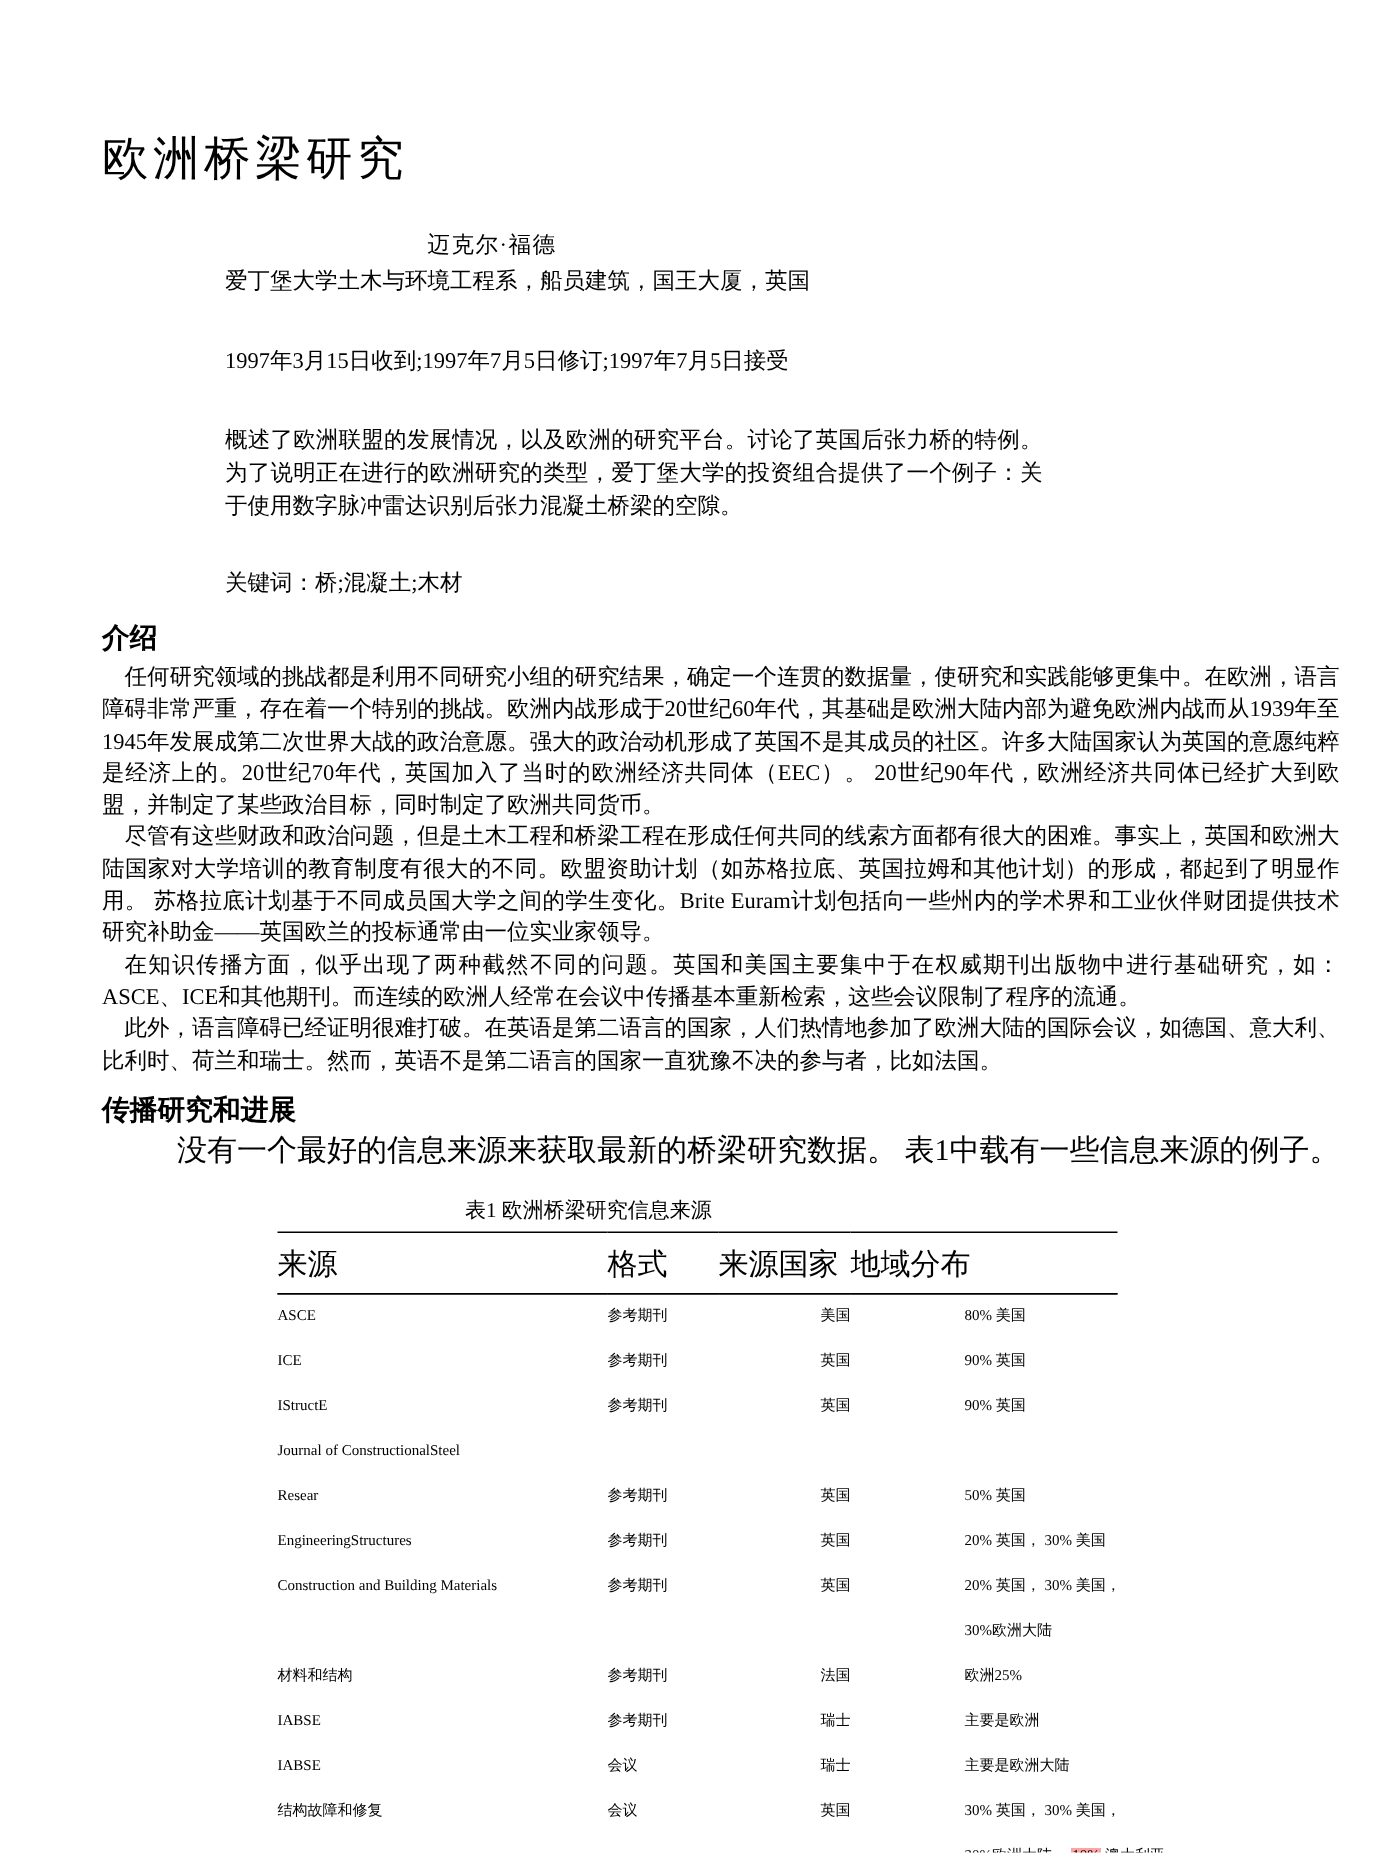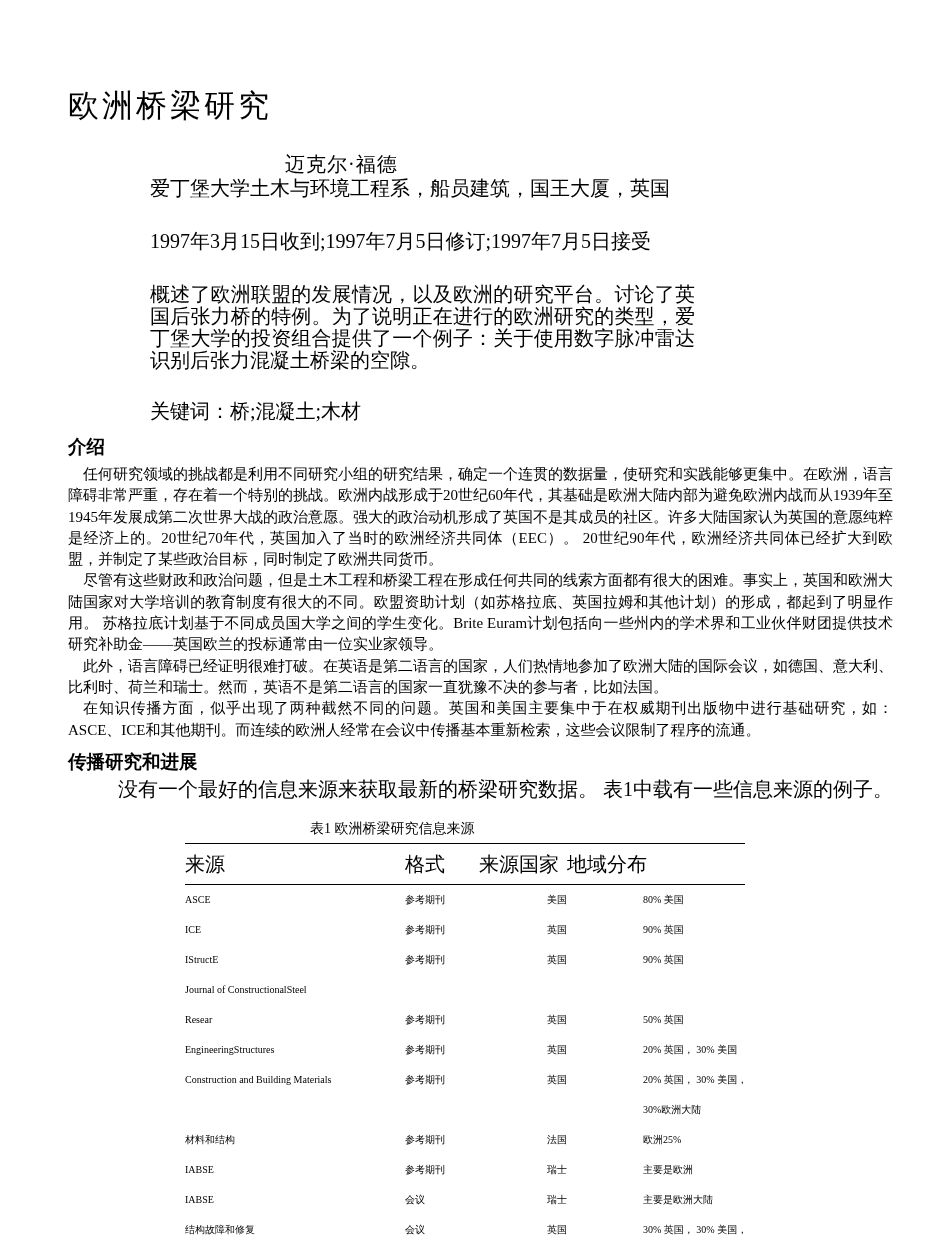--- a/index.html
+++ b/index.html
@@ -10,21 +10,21 @@
     color: #000;
     overflow: hidden;
   }
   .page { width: 925px; height: 1006px; padding: 85px 32px 0 68px; }
 
   .doc-title {
     font-size: 31px; font-weight: 400; letter-spacing: 3px;
     margin-bottom: 26px;
   }
 
-  .front { margin-left: 82px; width: 545px; font-size: 20px; line-height: 22px; }
+  .front { margin-left: 82px; width: 545px; font-size: 15px; line-height: 22px; }
   .author-line { margin-left: 135px; margin-bottom: 2px; letter-spacing: 1px; }
   .affiliation-line { margin-bottom: 26px; }
   .dates-line { margin-bottom: 31px; margin-top: 31px; }
   .abstract-text { text-align: justify; margin-bottom: 29px; }
   .keywords-line { margin-bottom: 12px; }
 
   .section-heading {
     font-family: "DejaVu Sans", "Liberation Sans", sans-serif;
     font-size: 18.5px; font-weight: 700;
     margin: 8px 0 5px 0;
@@ -78,22 +78,22 @@
     <p class="author-line">迈克尔·福德</p>
     <p class="affiliation-line">爱丁堡大学土木与环境工程系，船员建筑，国王大厦，英国</p>
     <p class="dates-line">1997年3月15日收到;1997年7月5日修订;1997年7月5日接受</p>
     <p class="abstract-text">概述了欧洲联盟的发展情况，以及欧洲的研究平台。讨论了英国后张力桥的特例。为了说明正在进行的欧洲研究的类型，爱丁堡大学的投资组合提供了一个例子：关于使用数字脉冲雷达识别后张力混凝土桥梁的空隙。</p>
     <p class="keywords-line">关键词：桥;混凝土;木材</p>
   </div>
 
   <h2 class="section-heading">介绍</h2>
   <p class="body-para">任何研究领域的挑战都是利用不同研究小组的研究结果，确定一个连贯的数据量，使研究和实践能够更集中。在欧洲，语言障碍非常严重，存在着一个特别的挑战。欧洲内战形成于20世纪60年代，其基础是欧洲大陆内部为避免欧洲内战而从1939年至1945年发展成第二次世界大战的政治意愿。强大的政治动机形成了英国不是其成员的社区。许多大陆国家认为英国的意愿纯粹是经济上的。20世纪70年代，英国加入了当时的欧洲经济共同体（EEC）。 20世纪90年代，欧洲经济共同体已经扩大到欧盟，并制定了某些政治目标，同时制定了欧洲共同货币。</p>
   <p class="body-para">尽管有这些财政和政治问题，但是土木工程和桥梁工程在形成任何共同的线索方面都有很大的困难。事实上，英国和欧洲大陆国家对大学培训的教育制度有很大的不同。欧盟资助计划（如苏格拉底、英国拉姆和其他计划）的形成，都起到了明显作用。 苏格拉底计划基于不同成员国大学之间的学生变化。Brite Euram计划包括向一些州内的学术界和工业伙伴财团提供技术研究补助金——英国欧兰的投标通常由一位实业家领导。</p>
+  <p class="body-para">在知识传播方面，似乎出现了两种截然不同的问题。英国和美国主要集中于在权威期刊出版物中进行基础研究，如：ASCE、ICE和其他期刊。而连续的欧洲人经常在会议中传播基本重新检索，这些会议限制了程序的流通。</p>
   <p class="body-para">此外，语言障碍已经证明很难打破。在英语是第二语言的国家，人们热情地参加了欧洲大陆的国际会议，如德国、意大利、比利时、荷兰和瑞士。然而，英语不是第二语言的国家一直犹豫不决的参与者，比如法国。</p>
-  <p class="body-para">在知识传播方面，似乎出现了两种截然不同的问题。英国和美国主要集中于在权威期刊出版物中进行基础研究，如：ASCE、ICE和其他期刊。而连续的欧洲人经常在会议中传播基本重新检索，这些会议限制了程序的流通。</p>
 
   <h2 class="section-heading">传播研究和进展</h2>
   <p class="diss-para">没有一个最好的信息来源来获取最新的桥梁研究数据。 表1中载有一些信息来源的例子。</p>
 
   <div class="table-caption">表1 欧洲桥梁研究信息来源</div>
 
   <table class="info-table">
     <colgroup>
       <col style="width:220px">
         <col style="width:74px">

